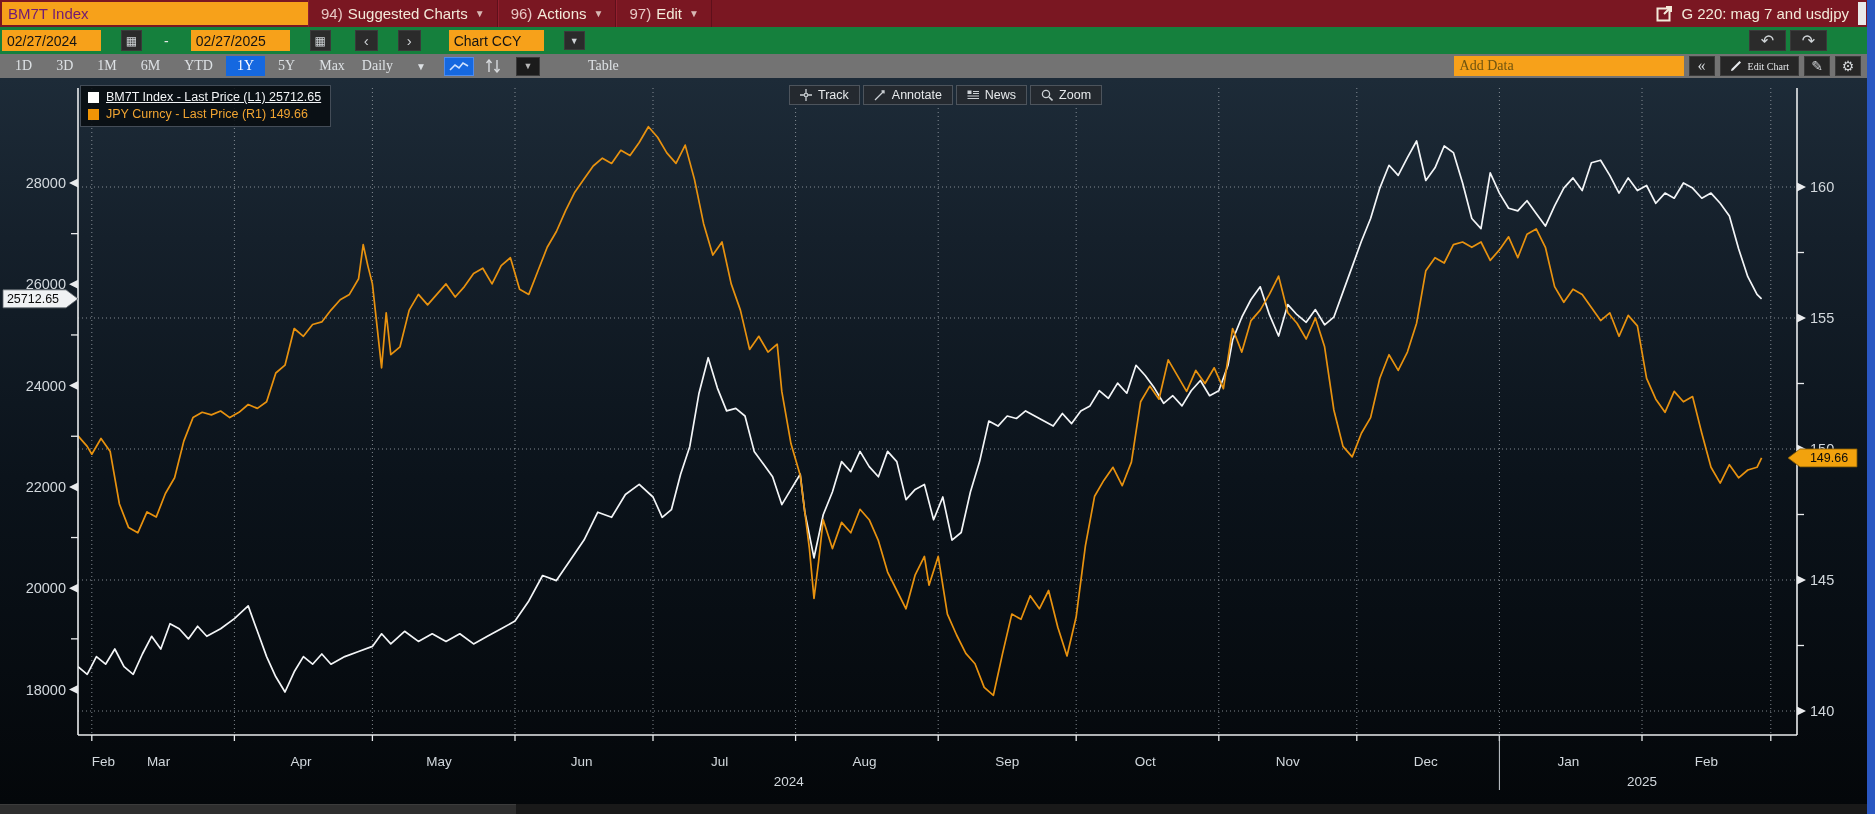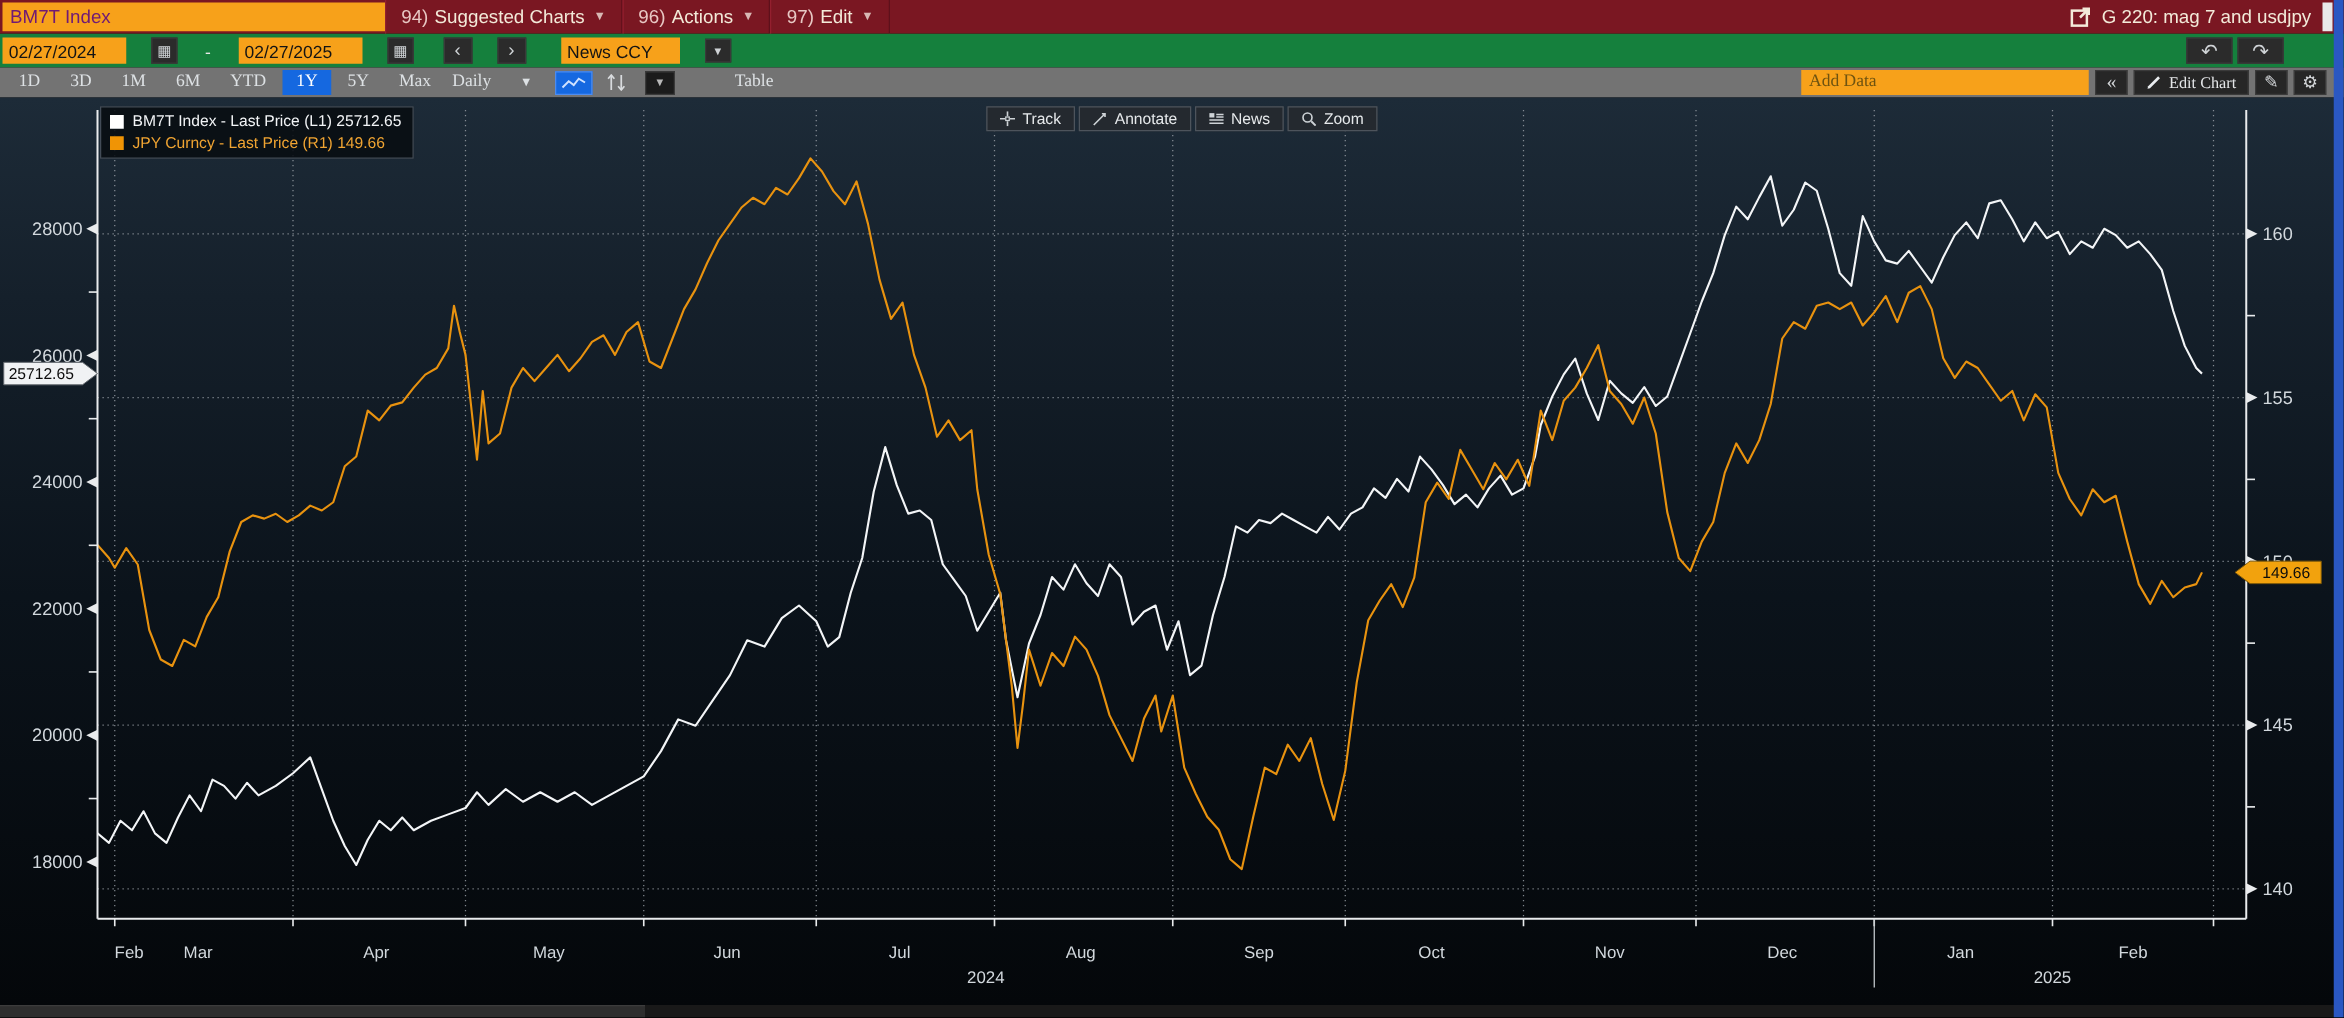--- a/index.html
+++ b/index.html
@@ -31,21 +31,21 @@
   .freq .caret{font-size:10px;}
   .ctype{margin-left:16px;display:flex;gap:4px;align-items:center;}
   .cbtn{width:30px;height:19px;display:flex;align-items:center;justify-content:center;box-sizing:border-box;}
   .cbtn.sel{background:#1568e0;border:1px solid #4d8cf0;}
   .small-dd{width:22px;height:17px;border:1px solid #3a3a3a;background:#1b1b1b;display:flex;align-items:center;justify-content:center;
             font-size:9px;color:#b8b8b8;margin-left:4px;}
   .table-btn{margin-left:34px;padding:2px 12px;}
   .tool-right{margin-left:auto;display:flex;align-items:center;gap:5px;padding-right:14px;}
   .adddata{background:#f7a11a;color:#6e5310;width:230px;height:20px;font-size:14px;display:flex;align-items:center;padding:0 6px;box-sizing:border-box;}
   .tr-btn{background:#262626;border:1px solid #3a3a3a;color:#e4e6e8;height:20px;display:flex;align-items:center;gap:6px;
-          padding:0 9px;box-sizing:border-box;font-size:13px;}
+          padding:0 9px;box-sizing:border-box;font-size:10px;}
   .tr-ico{background:#262626;border:1px solid #3a3a3a;color:#d3d6d9;width:26px;height:20px;display:flex;align-items:center;justify-content:center;
           box-sizing:border-box;font-size:14px;}
   
   .chart-wrap{position:relative;width:1875px;height:726px;
      background:linear-gradient(180deg,#1d2b38 0%,#15202b 22%,#0b131b 55%,#04070a 100%);}
   .legend{position:absolute;left:80px;top:7px;background:rgba(8,12,17,.88);border:1px solid #434c57;
           padding:4px 9px 5px 7px;display:flex;flex-direction:column;gap:3px;z-index:4;}
   .lg-row{display:flex;align-items:center;gap:7px;font-size:12.5px;white-space:nowrap;}
   .sw{width:11px;height:11px;display:inline-block;}
   .hoverbar{position:absolute;left:745px;top:7px;display:flex;gap:3px;z-index:4;padding-left:44px;}
@@ -90,21 +90,21 @@
 </div>
 
 <div class="bar daterow">
   <div class="fld date-fld">02/27/2024</div>
   <div class="icon-btn" style="font-size:12px;">▦</div>
   <span style="margin:0 2px;">-</span>
   <div class="fld date-fld">02/27/2025</div>
   <div class="icon-btn" style="font-size:12px;">▦</div>
   <div class="icon-btn" style="width:23px;margin-left:4px;font-size:15px;">‹</div>
   <div class="icon-btn" style="width:23px;font-size:15px;">›</div>
-  <div class="fld ccy-fld">News CCY</div>
+  <div class="fld ccy-fld">Chart CCY</div>
   <div class="icon-btn" style="width:19px;height:19px;font-size:9px;">▼</div>
   <div class="undo-grp">
     <div class="icon-btn">↶</div>
     <div class="icon-btn">↷</div>
   </div>
 </div>
 
 <div class="bar toolrow">
   <div class="pbtn">1D</div>
   <div class="pbtn">3D</div>
@@ -239,21 +239,21 @@
       <text x="1641.9999999999998" y="708" fill="#d2d8dd" font-size="13.5" text-anchor="middle">2025</text>
       <polygon points="3,211.8542774999999 66,211.8542774999999 78,220.8542774999999 66,229.8542774999999 3,229.8542774999999" fill="#f0f2f4" stroke="#60666c" stroke-width="0.8"></polygon>
       <text x="33" y="225.3542774999999" fill="#0c0c0c" font-size="12.5" text-anchor="middle">25712.65</text>
       <polygon points="1788,379.9080000000001 1800,370.9080000000001 1857,370.9080000000001 1857,388.9080000000001 1800,388.9080000000001" fill="#f2a20d" stroke="#7a5608" stroke-width="0.8"></polygon>
       <text x="1829" y="384.4080000000001" fill="#0c0c0c" font-size="12.5" text-anchor="middle">149.66</text>
     </svg>
 
   <div class="legend">
     <div class="lg-row">
       <span class="sw" style="background:#ffffff;"></span>
-      <span style="color:#f2f4f6;">BM7T Index - Last Price (L1) 25712.65</span>
+      <span style="color:#f2f4f6;text-decoration:underline;">BM7T Index - Last Price (L1) 25712.65</span>
     </div>
     <div class="lg-row">
       <span class="sw" style="background:#f09405;"></span>
       <span style="color:#f0a432;">JPY Curncy - Last Price (R1) 149.66</span>
     </div>
   </div>
 
   <div class="hoverbar">
     <div class="hv-btn">
       <svg width="12" height="12" viewBox="0 0 12 12">

